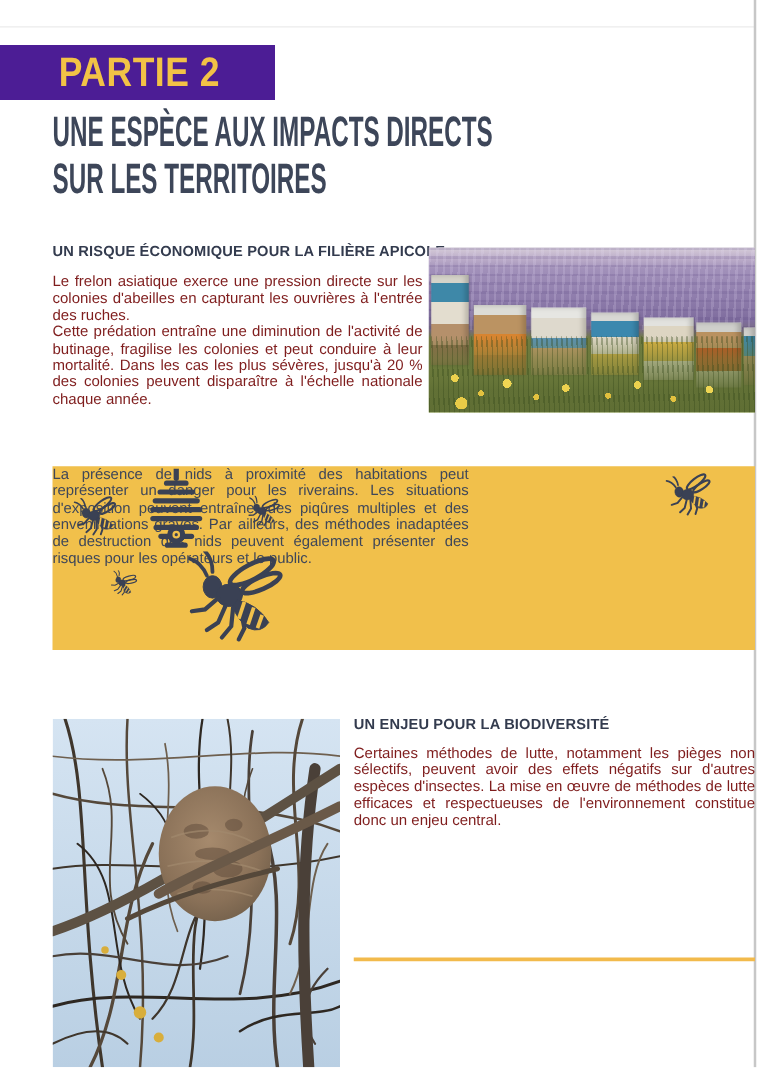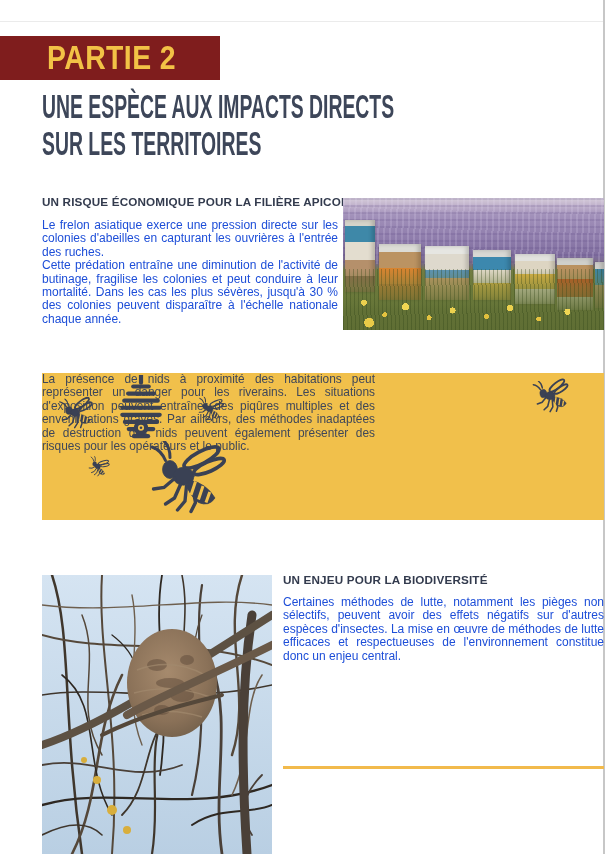--- a/index.html
+++ b/index.html
@@ -5,39 +5,39 @@
   html,body{margin:0;padding:0;background:#ffffff;}
   .page{
     position:relative;width:610px;height:854px;background:#ffffff;overflow:hidden;
     font-family:"Liberation Sans",sans-serif;color:#4b5568;
   }
   .top-faint-rule{position:absolute;left:0;top:21px;width:604px;height:1px;background:#ebebeb;}
   .page-edge{position:absolute;left:603px;top:0;width:2px;height:854px;background:#c7c7c7;}
 
   
   .kicker-band{
-    position:absolute;left:0;top:36px;width:220px;height:44px;background:#7f1d1d;
+    position:absolute;left:0;top:36px;width:220px;height:44px;background:#4c1d95;
     display:flex;align-items:center;
   }
   .kicker-band span{
     display:inline-block;margin-left:47px;font-size:33px;font-weight:bold;
     color:#f2c246;letter-spacing:.5px;transform:scaleX(.86);transform-origin:left center;white-space:nowrap;
   }
   .title{
     position:absolute;left:42px;top:88px;margin:0;
     font-size:34px;line-height:37px;font-weight:bold;color:#3d4659;
     transform:scaleX(.57);transform-origin:left top;white-space:nowrap;letter-spacing:0;
   }
 
   
   .sec-h{
     position:absolute;margin:0;font-size:11.7px;font-weight:bold;color:#333b4e;
     letter-spacing:.15px;white-space:nowrap;
   }
-  .sec-body{position:absolute;font-size:12px;line-height:13.4px;text-align:justify;color:#1d4ed8;}
+  .sec-body{position:absolute;font-size:12px;line-height:13.4px;text-align:justify;color:#7f1d1d;}
   .sec-body p{margin:0;}
   .sec-body p + p.gap{margin-top:13px;}
 
   .h-apicole{left:42px;top:195px;}
   .b-apicole{left:42px;top:219px;width:296px;}
 
   .h-biodiv{left:283px;top:573px;text-align:right;}
   .b-biodiv{left:283px;top:596px;width:321px;}
 
   
@@ -154,21 +154,21 @@
 
   <div class="kicker-band">
     <span>PARTIE 2</span>
   </div>
 
   <h1 class="title"><span>UNE ESPÈCE AUX IMPACTS DIRECTS</span><br><span>SUR LES TERRITOIRES</span></h1>
 
   <h2 class="sec-h h-apicole">UN RISQUE ÉCONOMIQUE POUR LA FILIÈRE APICOLE</h2>
   <div class="sec-body b-apicole">
     <p>Le frelon asiatique exerce une pression directe sur les colonies d'abeilles en capturant les ouvrières à l'entrée des ruches.</p>
-    <p>Cette prédation entraîne une diminution de l'activité de butinage, fragilise les colonies et peut conduire à leur mortalité. Dans les cas les plus sévères, jusqu'à 30 % des colonies peuvent disparaître à l'échelle nationale chaque année.</p>
+    <p>Cette prédation entraîne une diminution de l'activité de butinage, fragilise les colonies et peut conduire à leur mortalité. Dans les cas les plus sévères, jusqu'à 20 % des colonies peuvent disparaître à l'échelle nationale chaque année.</p>
   </div>
 
   <div class="photo-hives">
     <div class="lav-texture"></div>
     <div class="hv hv1"></div>
     <div class="hv hv2"></div>
     <div class="hv hv3"></div>
     <div class="hv hv4"></div>
     <div class="hv hv5"></div>
     <div class="hv hv6"></div>

